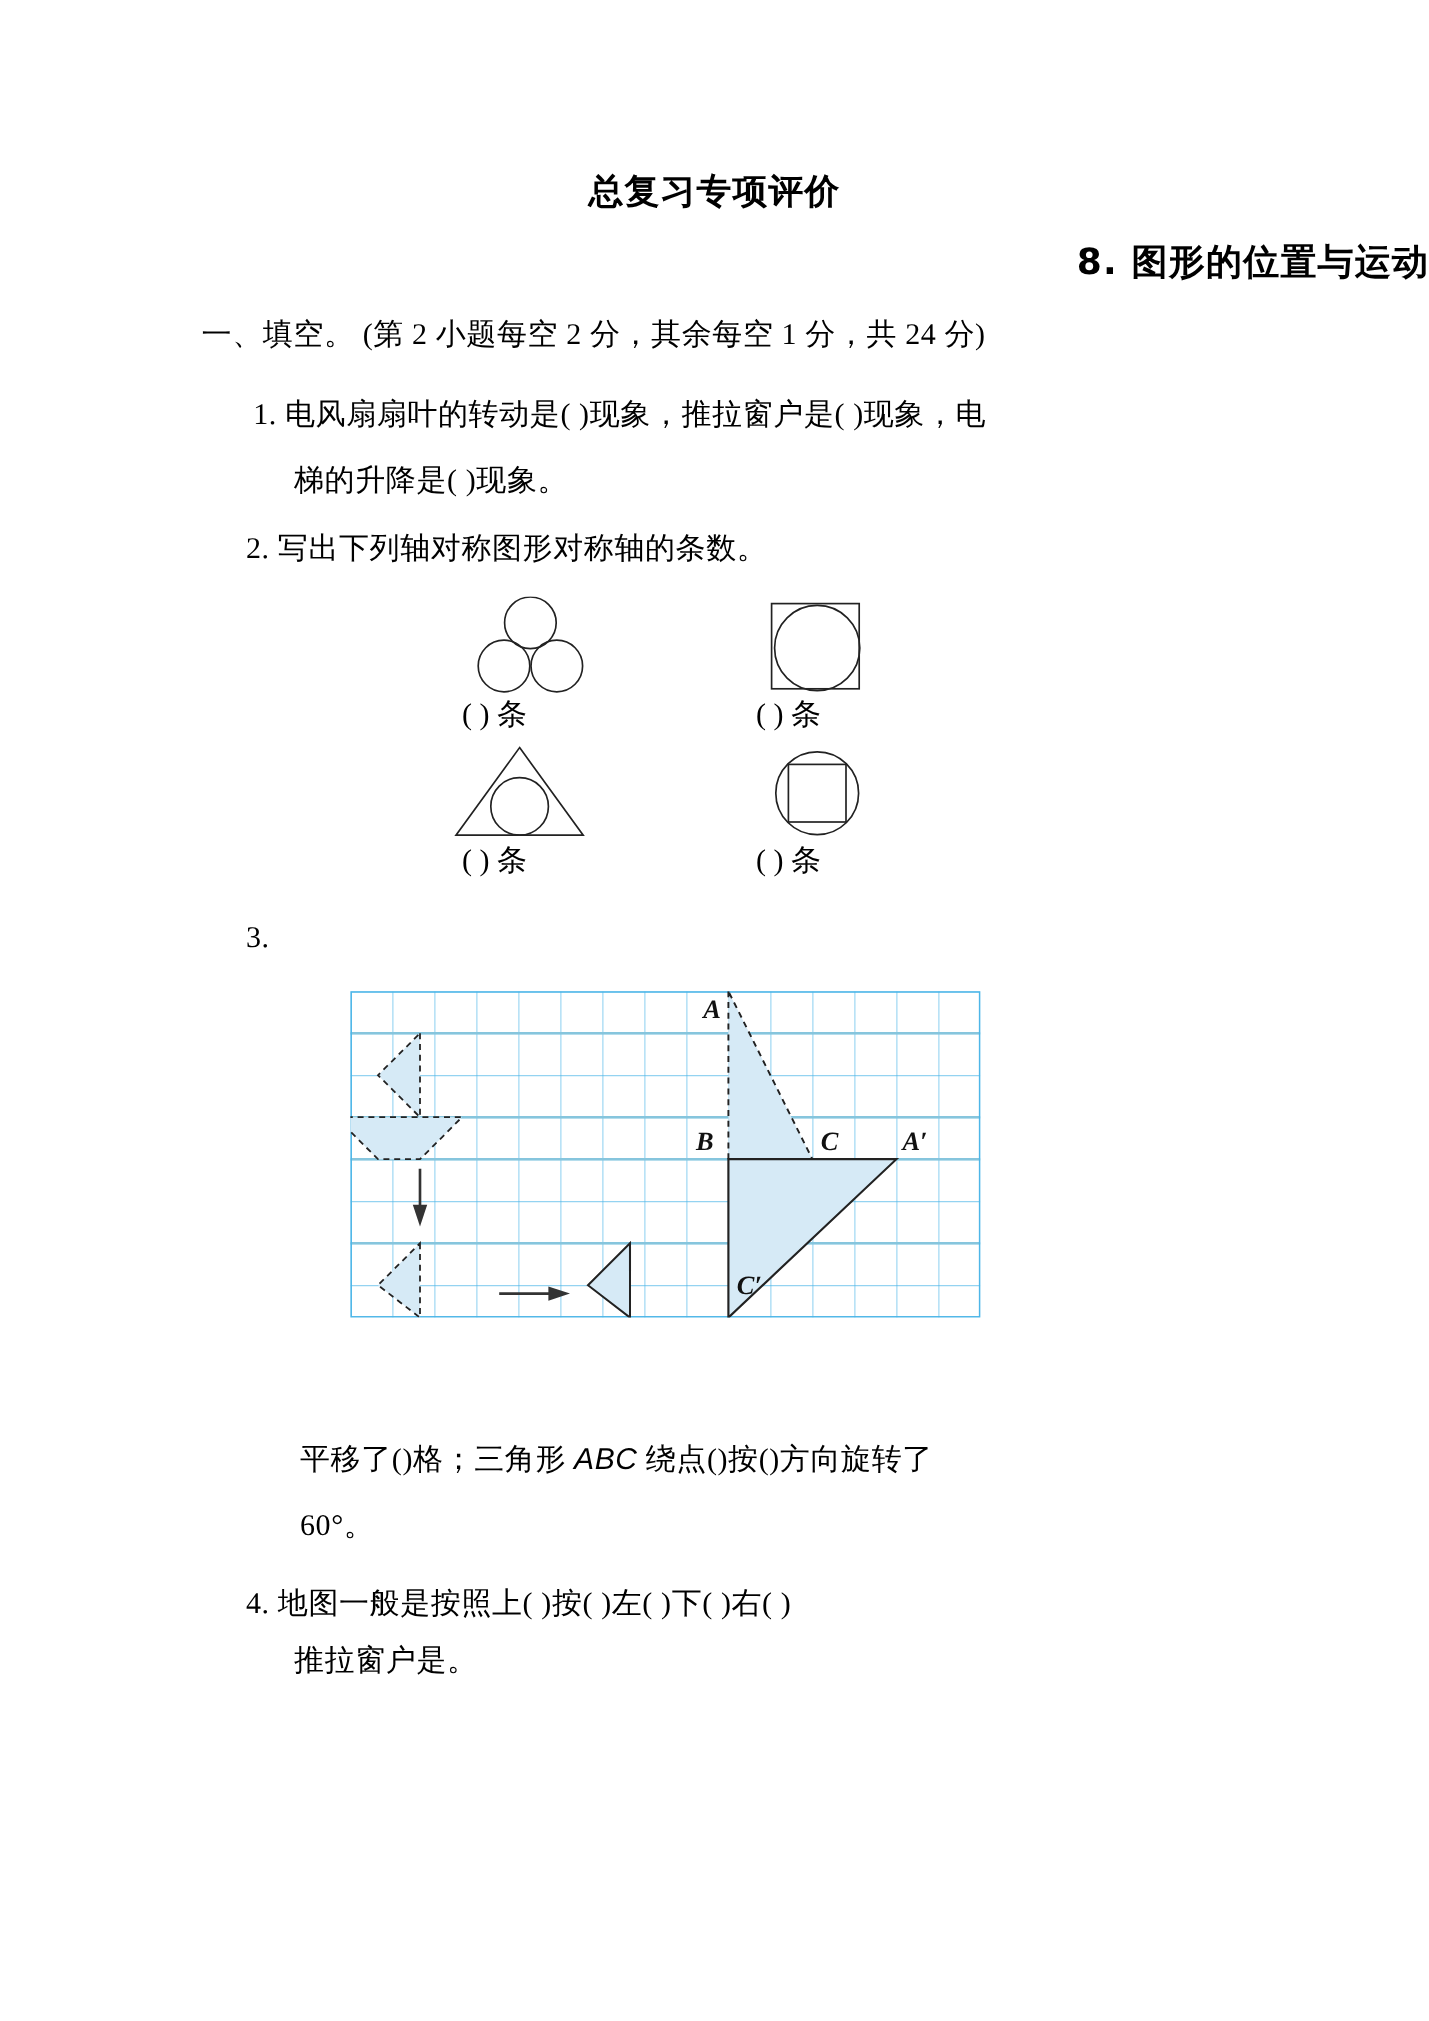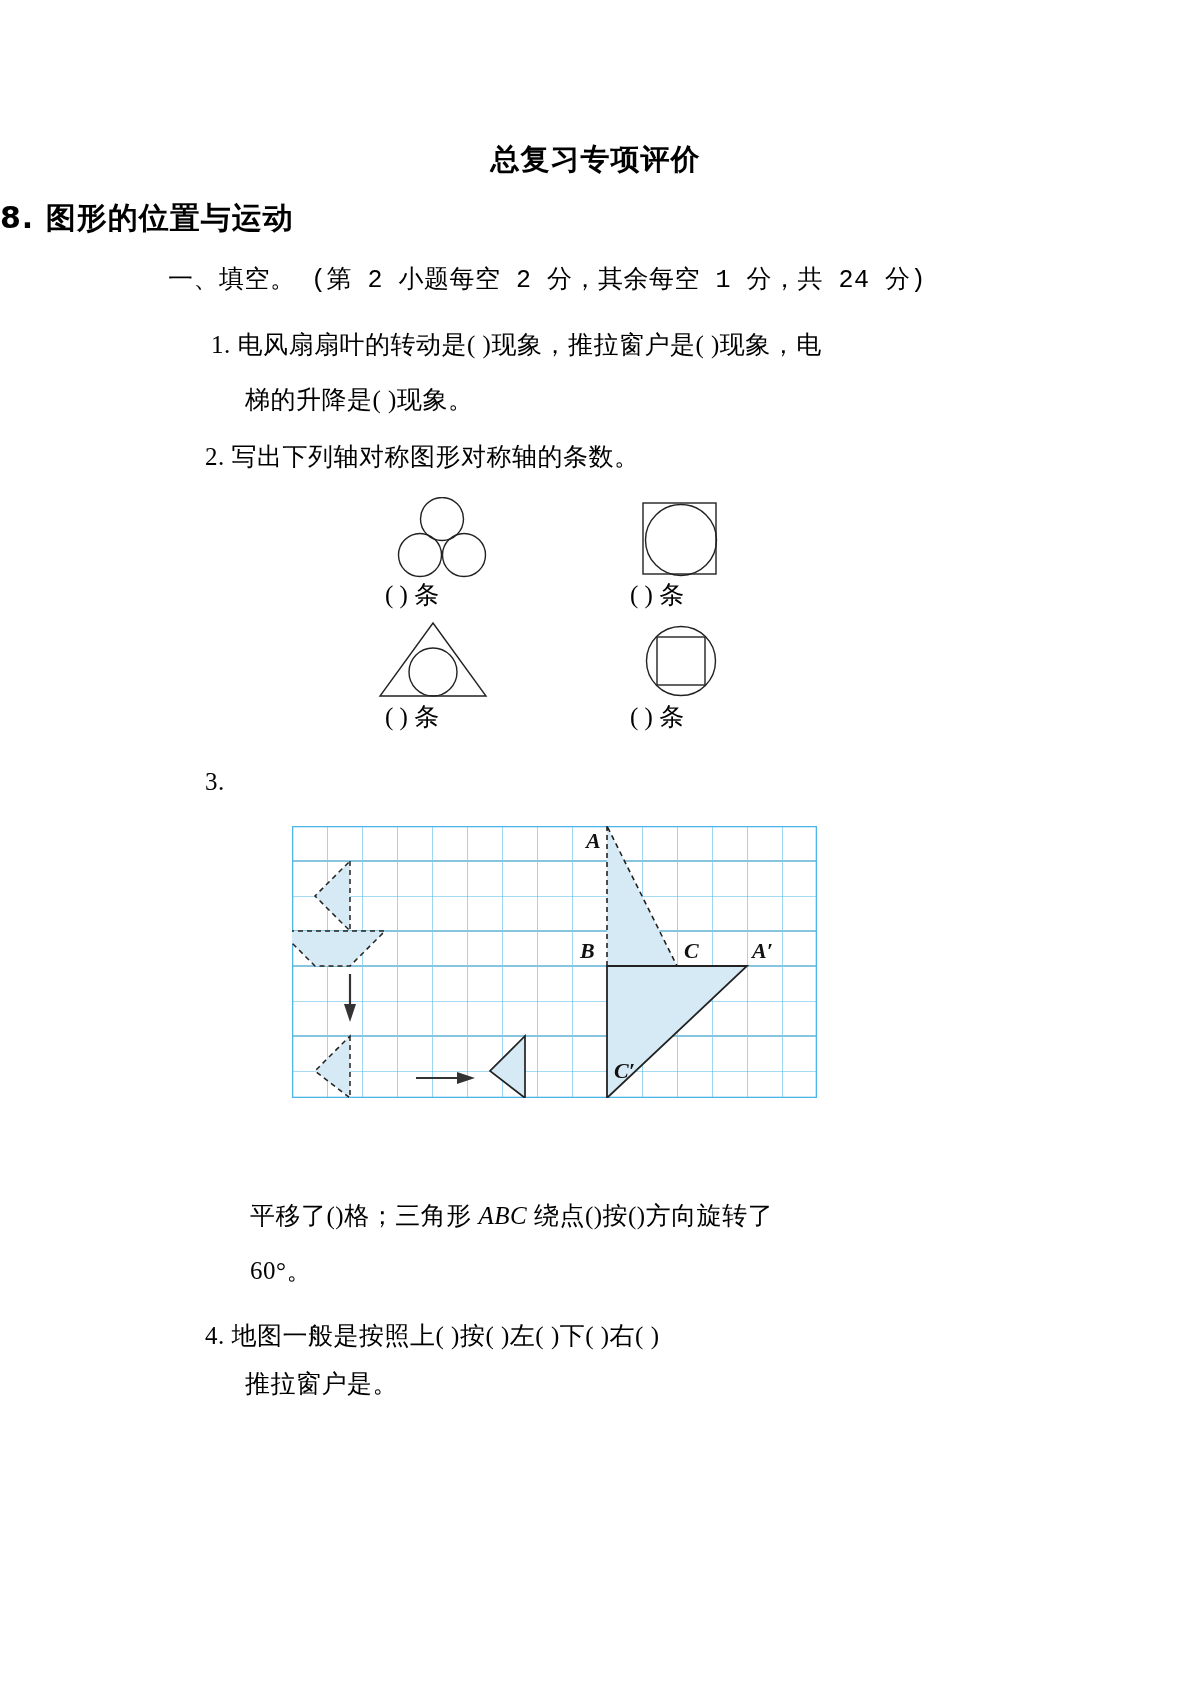--- a/index.html
+++ b/index.html
@@ -32,47 +32,46 @@
     font-family: "DejaVu Sans", "Liberation Sans", sans-serif;
     font-weight: bold;
     font-size: 29px;
     letter-spacing: 1px;
   }
   .doc-subtitle {
     position: absolute;
     top: 198px;
     left: 0;
     width: 1191px;
-    text-align: left;
+    text-align: right;
     font-family: "DejaVu Sans", "Liberation Sans", sans-serif;
     font-weight: bold;
     font-size: 30px;
     letter-spacing: 1px;
   }
 
   
   .section-head {
     position: absolute;
     top: 262px;
     left: 168px;
     font-size: 25px;
     white-space: nowrap;
     letter-spacing: 0.5px;
-    font-family: Liberation Mono, monospace;
   }
   .qline {
     position: absolute;
     font-size: 25px;
     white-space: nowrap;
     letter-spacing: 0.5px;
   }
   .q-num {
     font-family: "Liberation Serif", serif;
   }
-  .italic-lbl { font-style: italic; font-family: Liberation Serif, serif; text-align: right; }
+  .italic-lbl { font-style: italic; font-family: Liberation Sans, sans-serif; text-align: right; }
 
   
   .shapefig { position: absolute; }
   .shape-caption {
     position: absolute;
     font-size: 25px;
     white-space: nowrap;
   }
 
   

